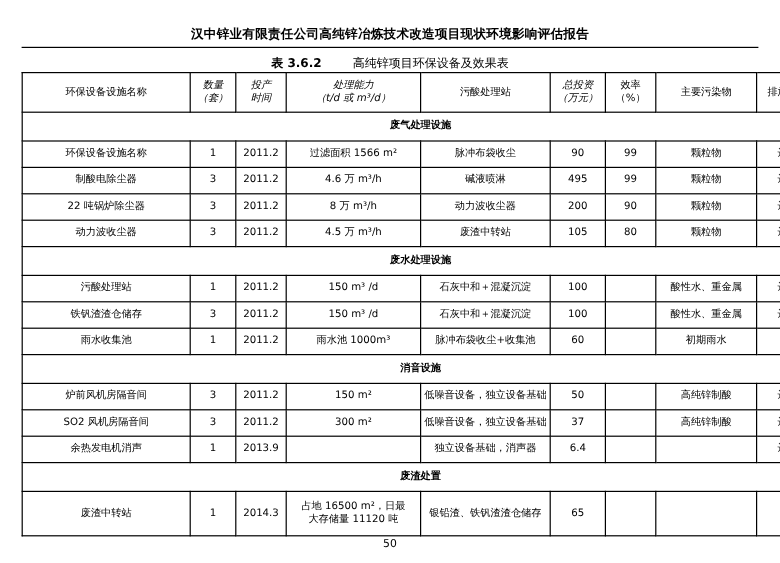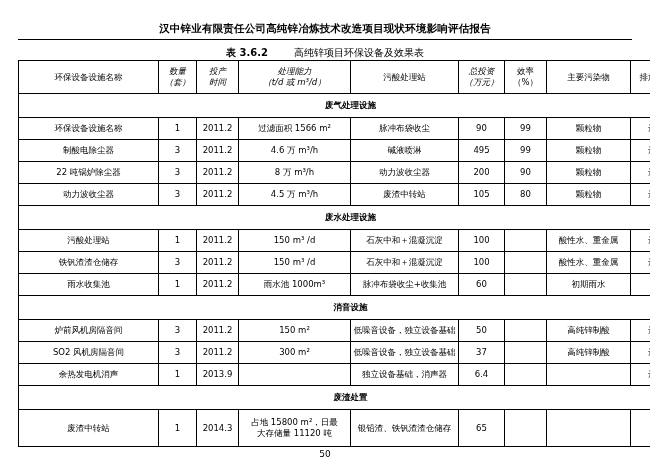--- a/index.html
+++ b/index.html
@@ -283,21 +283,21 @@
       </tr>
 
       <tr>
         <td class="section" colspan="9">废渣处置</td>
       </tr>
       <tr>
         <td class="tall name">废渣中转站</td>
         <td class="tall">1</td>
         <td class="tall">2014.3</td>
         <td class="tall">
-          <div>占地 15800 m²，日最</div>
+          <div>占地 16500 m²，日最</div>
           <div>大存储量 11120 吨</div>
         </td>
         <td class="tall">银铅渣、铁钒渣渣仓储存</td>
         <td class="tall">65</td>
         <td class="tall"></td>
         <td class="tall"></td>
         <td class="tall"></td>
       </tr>
 
     </tbody>

